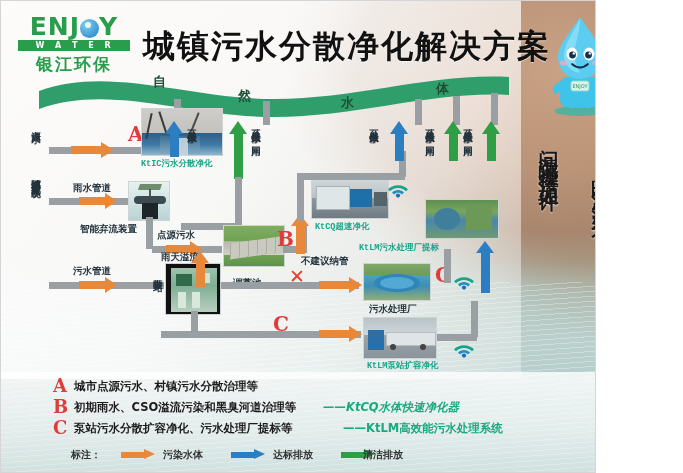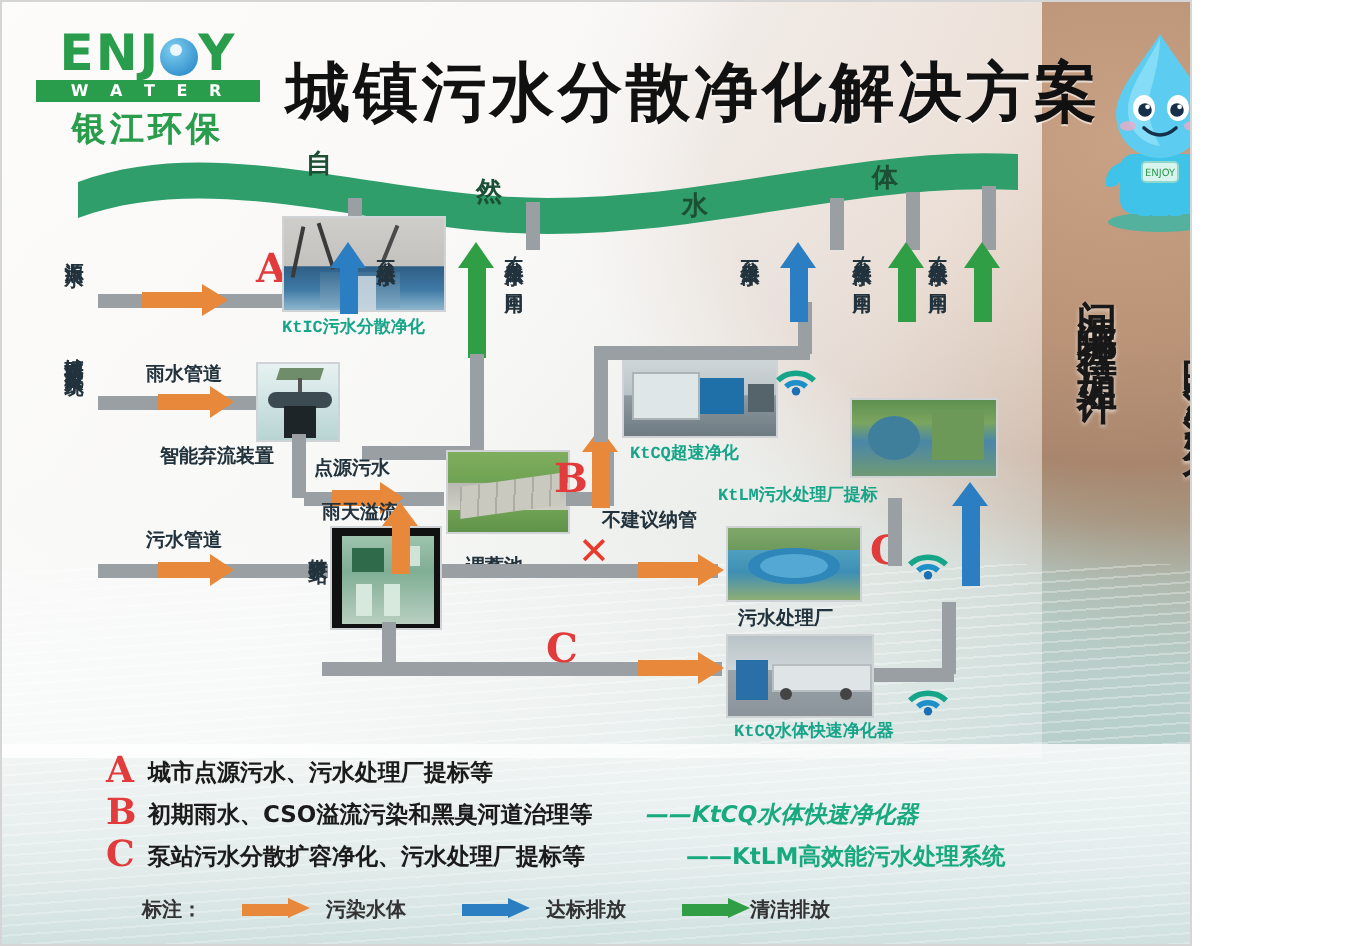--- a/index.html
+++ b/index.html
@@ -335,36 +335,36 @@
     <div class="shaft" style="width:32px;background:#e8883a;"></div>
     <div class="head" style="left:30px;border-left:13px solid #e8883a;"></div>
   </div>
 
   <div class="photo" style="left:362px;top:316px;width:74px;height:42px;background:linear-gradient(180deg,#b9c3c7 0%,#cfd6d9 42%,#9aa3a8 43%,#8a949a 100%);">
     <div style="position:absolute;left:4px;top:12px;width:16px;height:20px;background:#2b6fa8;"></div>
     <div style="position:absolute;left:22px;top:14px;width:48px;height:12px;background:#dfe4e6;border:1px solid #b6bec2;"></div>
     <div style="position:absolute;left:26px;top:26px;width:6px;height:6px;border-radius:50%;background:#444;"></div>
     <div style="position:absolute;left:56px;top:26px;width:6px;height:6px;border-radius:50%;background:#444;"></div>
   </div>
-  <div class="cap" style="left:366px;top:359px;">KtCQ水体快速净化器</div>
+  <div class="cap" style="left:366px;top:359px;">KtLM泵站扩容净化</div>
   <div class="pipe v" style="left:470px;top:300px;height:36px;"></div>
   <div class="pipe h" style="left:436px;top:333px;width:40px;"></div>
   <svg class="wifi" style="left:452px;top:340px;" viewBox="0 0 22 17">
     <path d="M11 4.2 C6.6 4.2 3.1 6 1 8.2 L3 10.2 C4.8 8.4 7.6 7 11 7 C14.4 7 17.2 8.4 19 10.2 L21 8.2 C18.9 6 15.4 4.2 11 4.2 Z" fill="#17a589"></path>
     <path d="M11 9 C8.5 9 6.4 10 5 11.4 L7 13.4 C8 12.4 9.4 11.8 11 11.8 C12.6 11.8 14 12.4 15 13.4 L17 11.4 C15.6 10 13.5 9 11 9 Z" fill="#1f8fc8"></path>
     <circle cx="11" cy="14.6" r="2.1" fill="#1b6fb5"></circle>
   </svg>
 
   <div class="poem" style="left:535px;top:133px;">问渠哪得清如许</div>
   <div class="poem" style="left:588px;top:160px;">唯有源头活水来</div>
 
   <div id="legend">
     <div class="lrow">
       <span class="letter">A</span>
-      <span class="ztxt">城市点源污水、污水处理厂提标等</span>
+      <span class="ztxt">城市点源污水、村镇污水分散治理等</span>
     </div>
     <div class="lrow">
       <span class="letter">B</span>
       <span class="ztxt">初期雨水、CSO溢流污染和黑臭河道治理等</span>
       <span class="dash" style="left:270px;font-style:italic;">——KtCQ水体快速净化器</span>
     </div>
     <div class="lrow">
       <span class="letter">C</span>
       <span class="ztxt">泵站污水分散扩容净化、污水处理厂提标等</span>
       <span class="dash" style="left:290px;">——KtLM高效能污水处理系统</span>
@@ -380,17 +380,17 @@
     <span class="kl" style="left:92px;">污染水体</span>
     <span class="karrow" style="left:160px;">
       <span class="s" style="background:#2b7ec1;"></span>
         <span class="h" style="border-left:11px solid #2b7ec1;"></span>
     </span>
     <span class="kl" style="left:202px;">达标排放</span>
     <span class="karrow" style="left:270px;">
       <span class="s" style="background:#2f9e44;"></span>
         <span class="h" style="border-left:11px solid #2f9e44;"></span>
     </span>
-    <span class="kl" style="left:304px;">清洁排放</span>
+    <span class="kl" style="left:292px;">清洁排放</span>
   </div>
 
   <div id="seal">银江环保</div>
 </div>
 
 </body></html>

